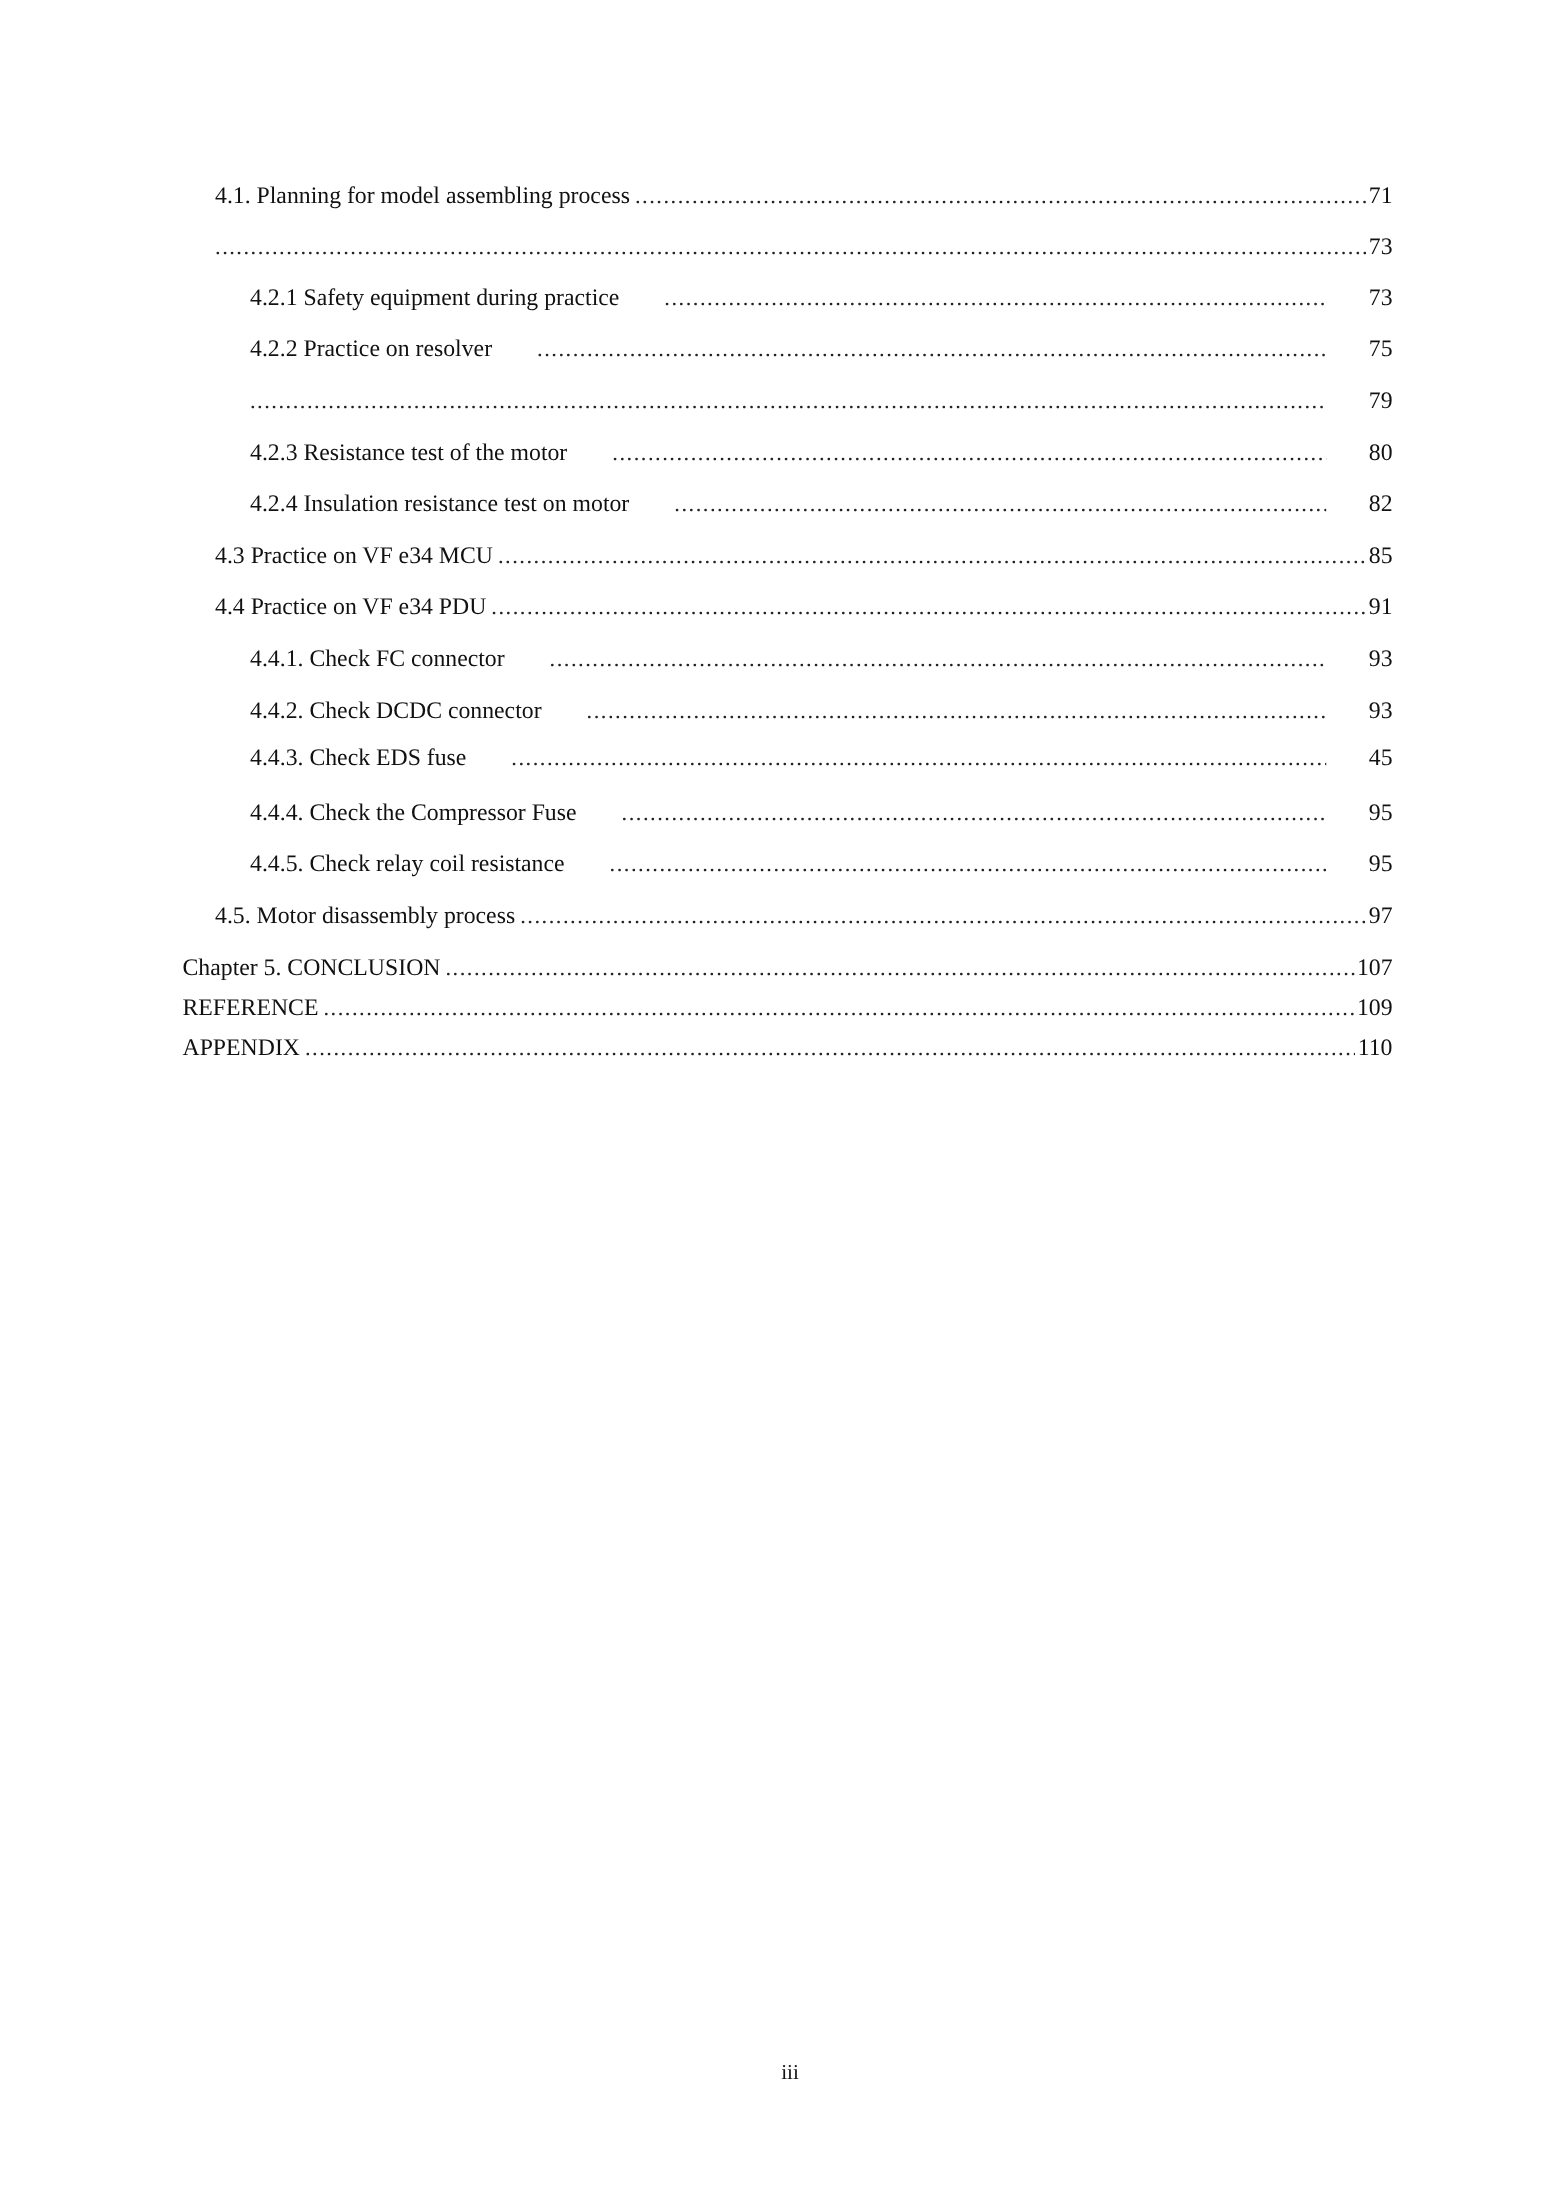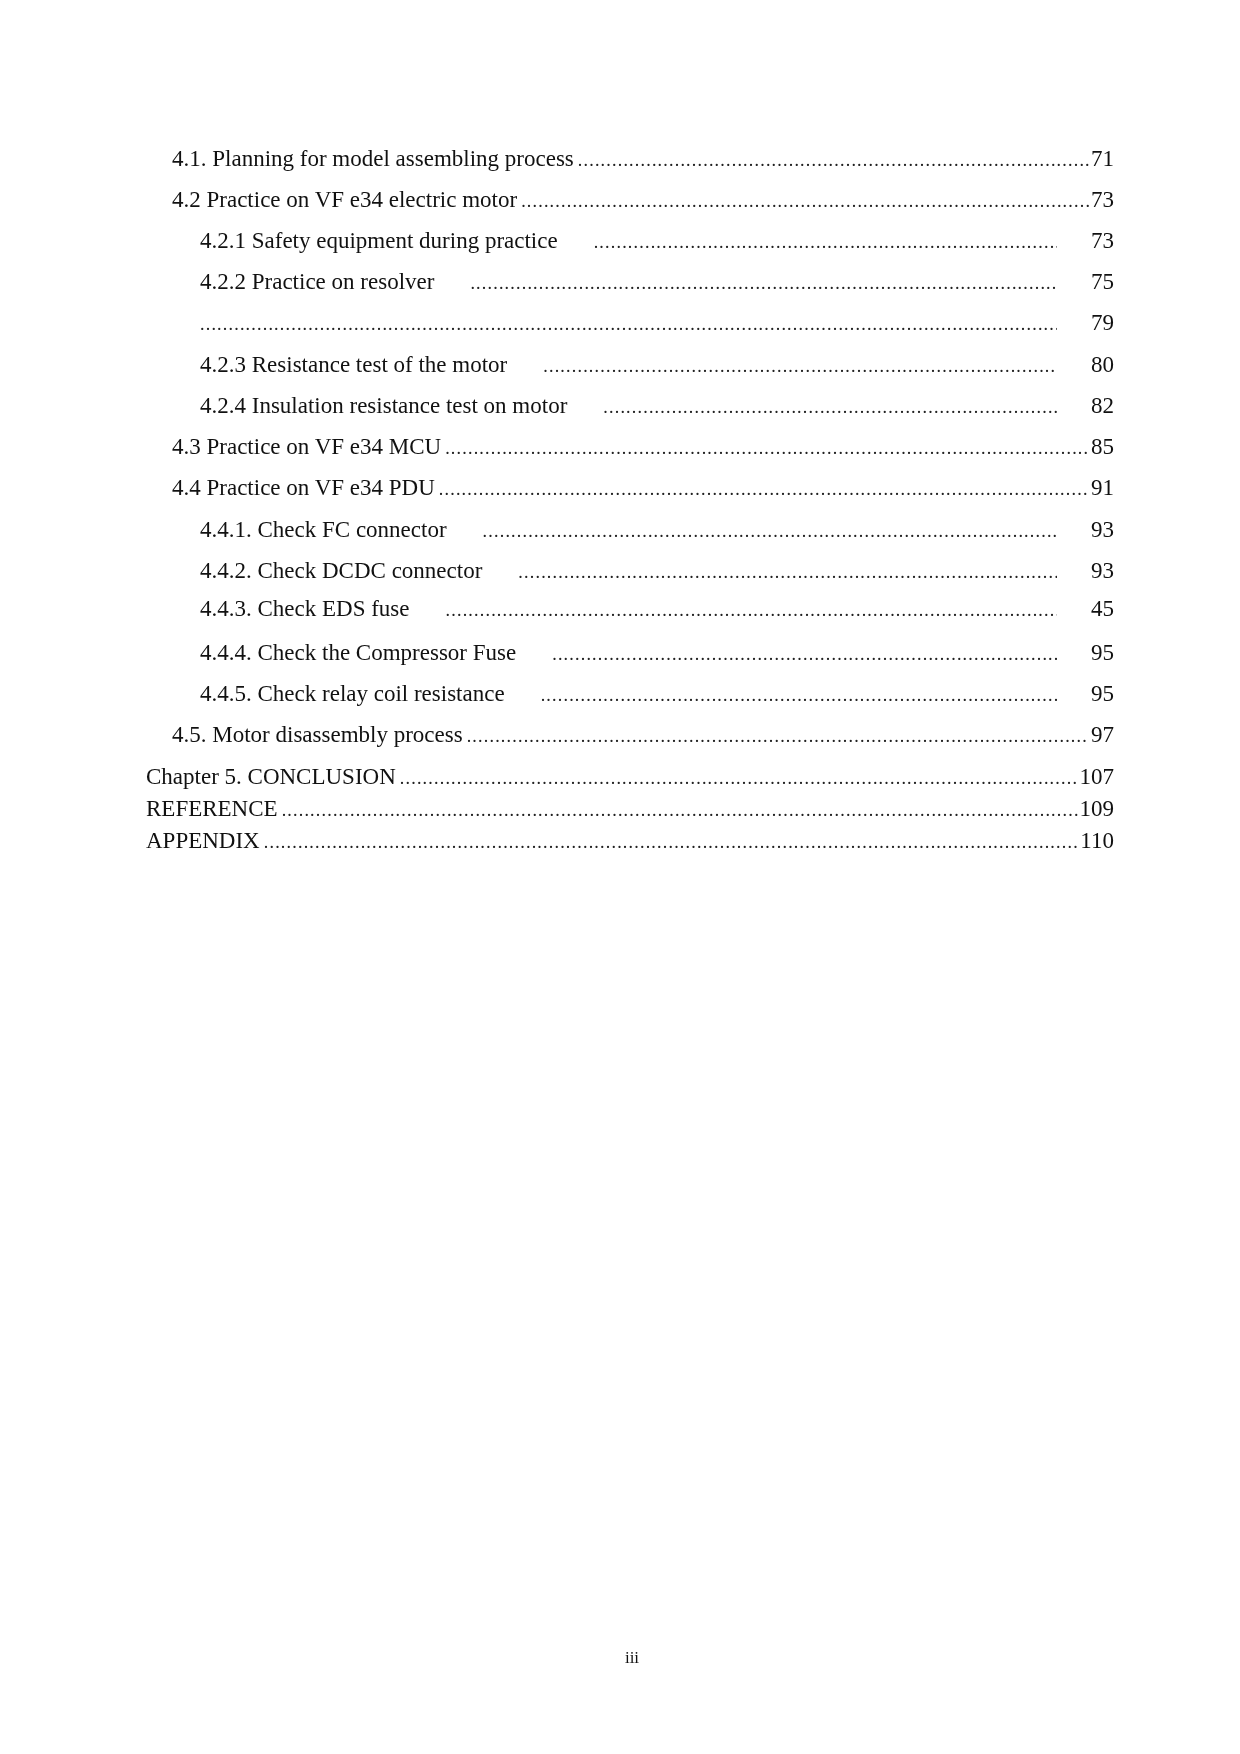--- a/index.html
+++ b/index.html
@@ -4,21 +4,21 @@
   <style>
     html, body { margin: 0; padding: 0; background: #ffffff; }
     body { width: 1240px; height: 1754px; position: relative; overflow: hidden; }
     .page { position: absolute; left: 0; top: 0; width: 1240px; height: 1754px; background: #fff; }
     .toc { position: absolute; left: 0; top: 0; width: 1240px; }
     .toc-row {
       position: absolute;
       display: flex;
       align-items: baseline;
       font-family: "Liberation Serif", "DejaVu Serif", serif;
-      font-size: 23px;
+      font-size: 19px;
       color: #111;
       white-space: nowrap;
       right: 126px;
     }
     .toc-row .title { flex: 0 0 auto; padding-right: 4px; }
     .toc-row .leader {
       flex: 1 1 auto;
       overflow: hidden;
       white-space: nowrap;
       color: #222;
@@ -49,21 +49,20 @@
 <div class="page">
   <div class="toc">
 
     <div class="toc-row lvl2" style="top:146px">
       <span class="title">4.1. Planning for model assembling process</span>
       <span class="leader"></span>
       <span class="page-num">71</span>
     </div>
 
     <div class="toc-row lvl2" style="top:187px">
-      <span class="title">4.2 Practice on VF e34 electric motor</span>
       <span class="leader"></span>
       <span class="page-num">73</span>
     </div>
 
     <div class="toc-row lvl3" style="top:228px">
       <span class="title">4.2.1 Safety equipment during practice</span>
       <span class="leader"></span>
       <span class="page-num">73</span>
     </div>
 

